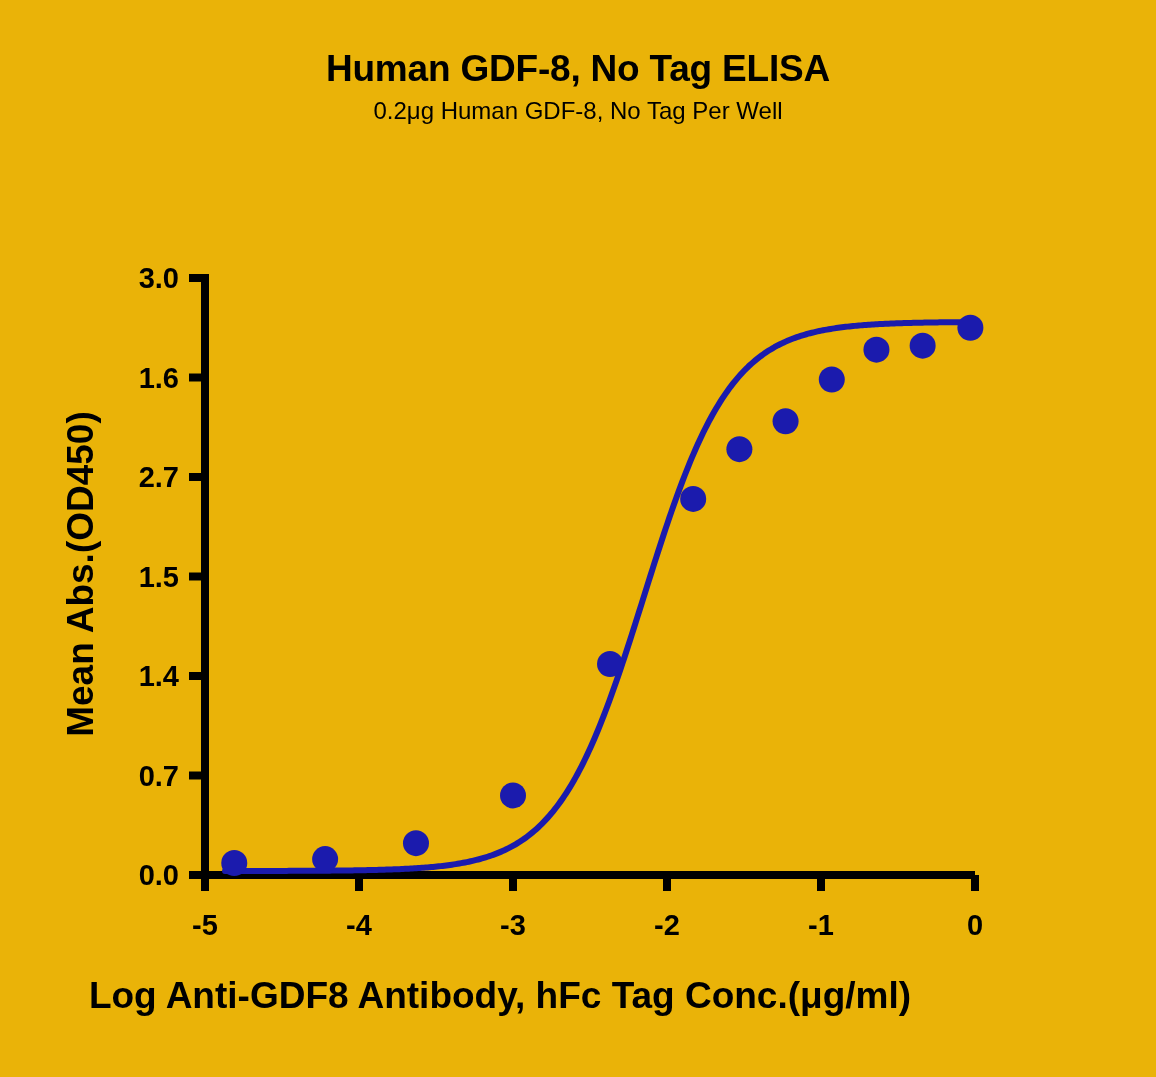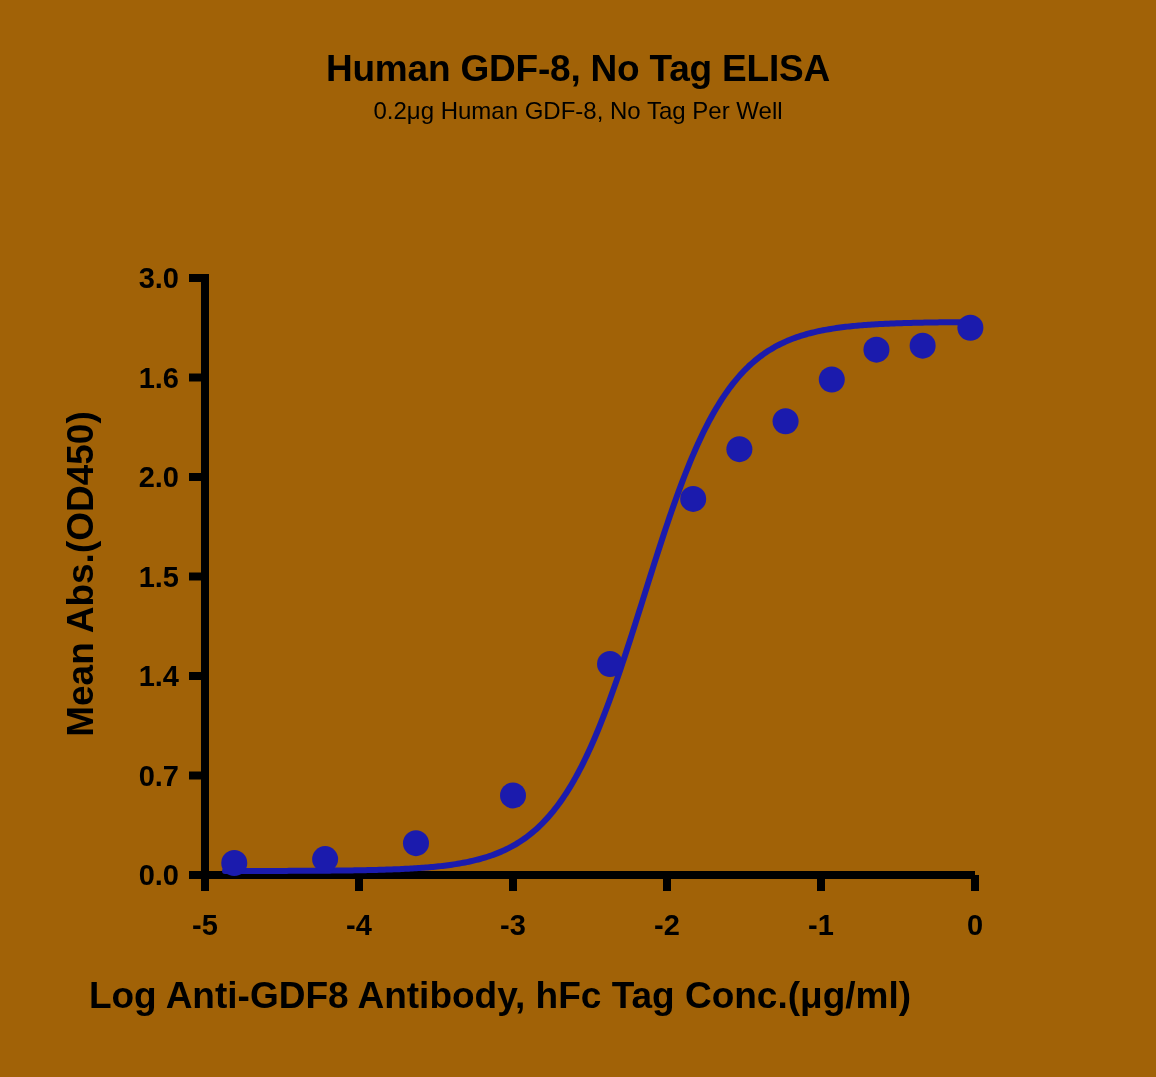--- a/index.html
+++ b/index.html
@@ -4,21 +4,21 @@
 <style>
   html, body {
     margin: 0;
     padding: 0;
     background: #ffffff;
   }
   #page {
     position: relative;
     width: 1156px;
     height: 1077px;
-    background: #a16207;
+    background: #eab308;
     font-family: "Liberation Sans", sans-serif;
     overflow: hidden;
   }
 
   
   #title-block {
     position: absolute;
     left: 0;
     top: 48px;
     width: 1156px;
@@ -172,21 +172,21 @@
     </svg>
 
     <div id="y-axis-title">Mean Abs.(OD450)</div>
     <div id="x-axis-title">Log Anti-GDF8 Antibody, hFc Tag Conc.(μg/ml)</div>
 
     <div id="ytick-labels">
         <div class="tick-label ytick-label" style="left: 60px; width: 119px; top: 875px;">0.0</div>
         <div class="tick-label ytick-label" style="left: 60px; width: 119px; top: 775.5px;">0.7</div>
         <div class="tick-label ytick-label" style="left: 60px; width: 119px; top: 676px;">1.4</div>
         <div class="tick-label ytick-label" style="left: 60px; width: 119px; top: 576.5px;">1.5</div>
-        <div class="tick-label ytick-label" style="left: 60px; width: 119px; top: 477px;">2.0</div>
+        <div class="tick-label ytick-label" style="left: 60px; width: 119px; top: 477px;">2.7</div>
         <div class="tick-label ytick-label" style="left: 60px; width: 119px; top: 377.5px;">1.6</div>
         <div class="tick-label ytick-label" style="left: 60px; width: 119px; top: 278px;">3.0</div>
       </div>
     <div id="xtick-labels">
         <div class="tick-label xtick-label" style="left: 205px; top: 909px;">-5</div>
         <div class="tick-label xtick-label" style="left: 359px; top: 909px;">-4</div>
         <div class="tick-label xtick-label" style="left: 513px; top: 909px;">-3</div>
         <div class="tick-label xtick-label" style="left: 667px; top: 909px;">-2</div>
         <div class="tick-label xtick-label" style="left: 821px; top: 909px;">-1</div>
         <div class="tick-label xtick-label" style="left: 975px; top: 909px;">0</div>

